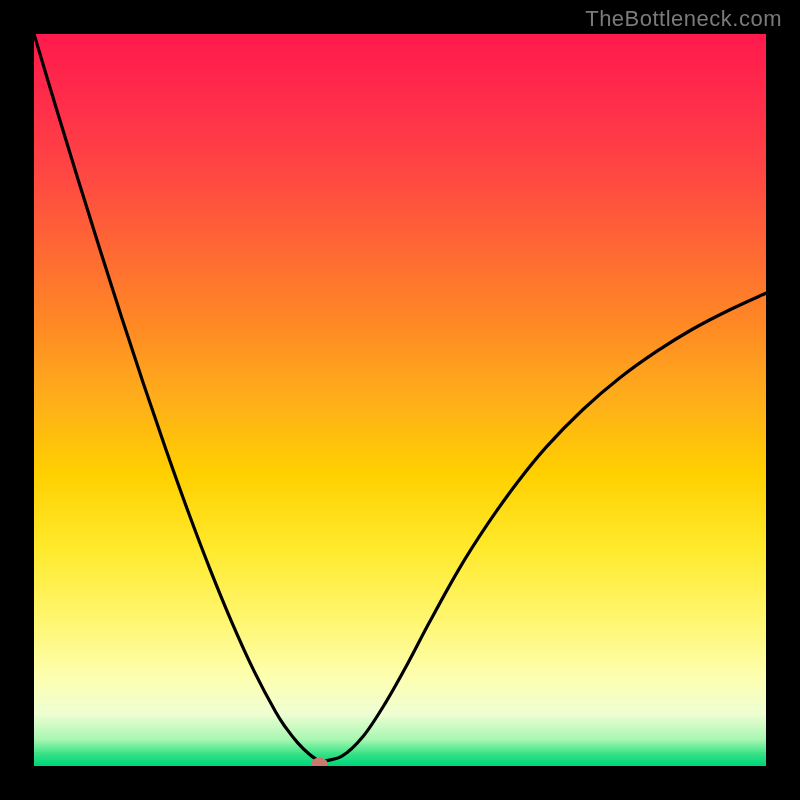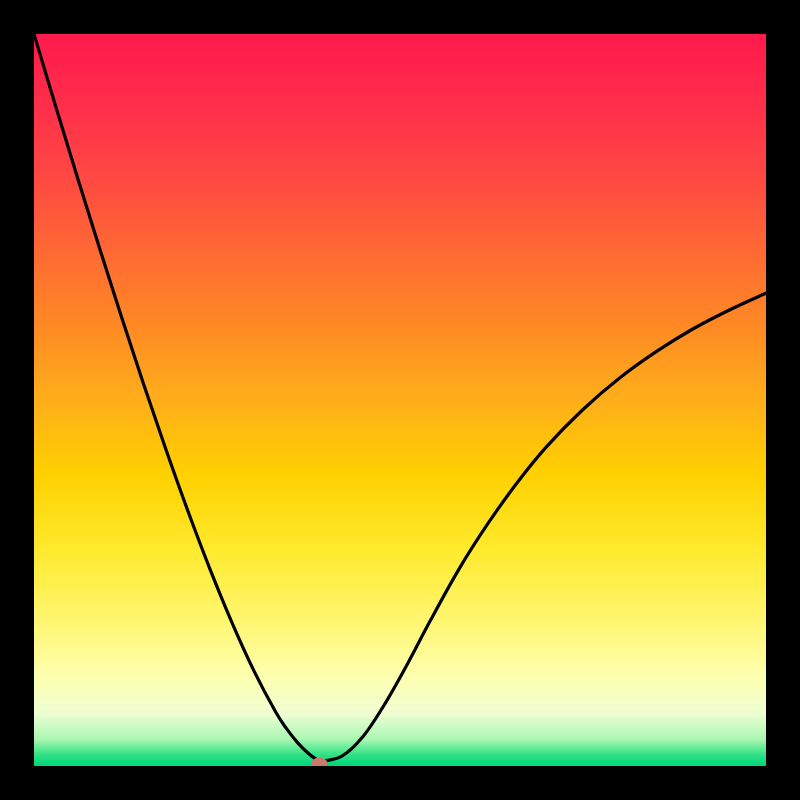--- a/index.html
+++ b/index.html
@@ -60,20 +60,21 @@
   }
   .min-marker {
     fill: #c97a6b;
     stroke: none;
   }
 </style>
 </head>
 <body>
 
 <div class="frame">
+  <div class="watermark">TheBottleneck.com</div>
 
   <div class="plot-area">
     <div class="gradient" id="gradient">
         <div style="top: 0px; height: 3px; background: rgb(255, 26, 77);"></div>
         <div style="top: 2px; height: 3px; background: rgb(255, 27, 77);"></div>
         <div style="top: 4px; height: 3px; background: rgb(255, 27, 77);"></div>
         <div style="top: 6px; height: 3px; background: rgb(255, 28, 77);"></div>
         <div style="top: 8px; height: 3px; background: rgb(255, 28, 77);"></div>
         <div style="top: 10px; height: 3px; background: rgb(255, 29, 77);"></div>
         <div style="top: 12px; height: 3px; background: rgb(255, 29, 77);"></div>

